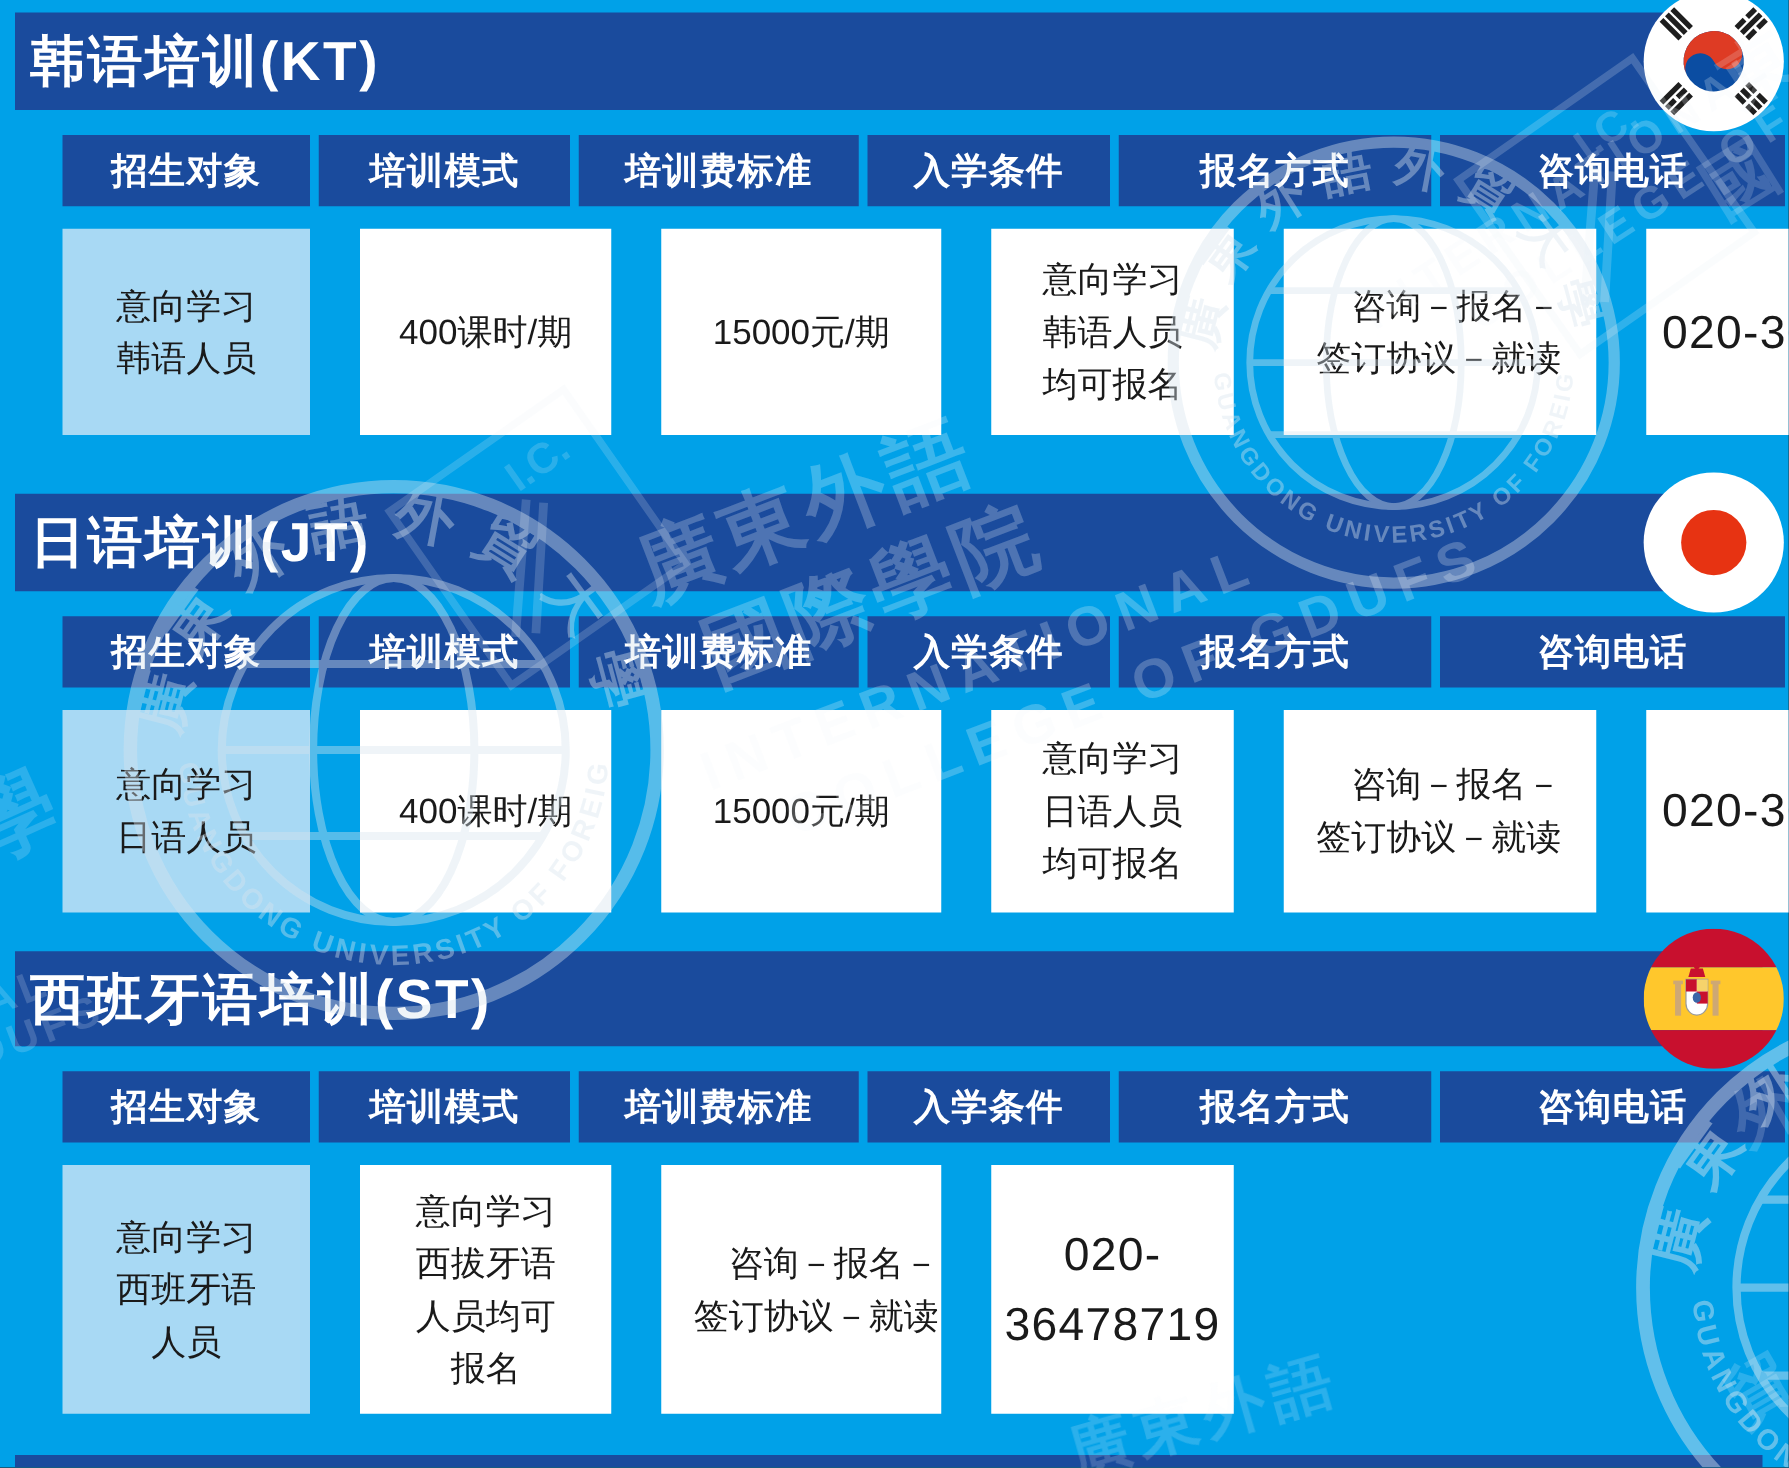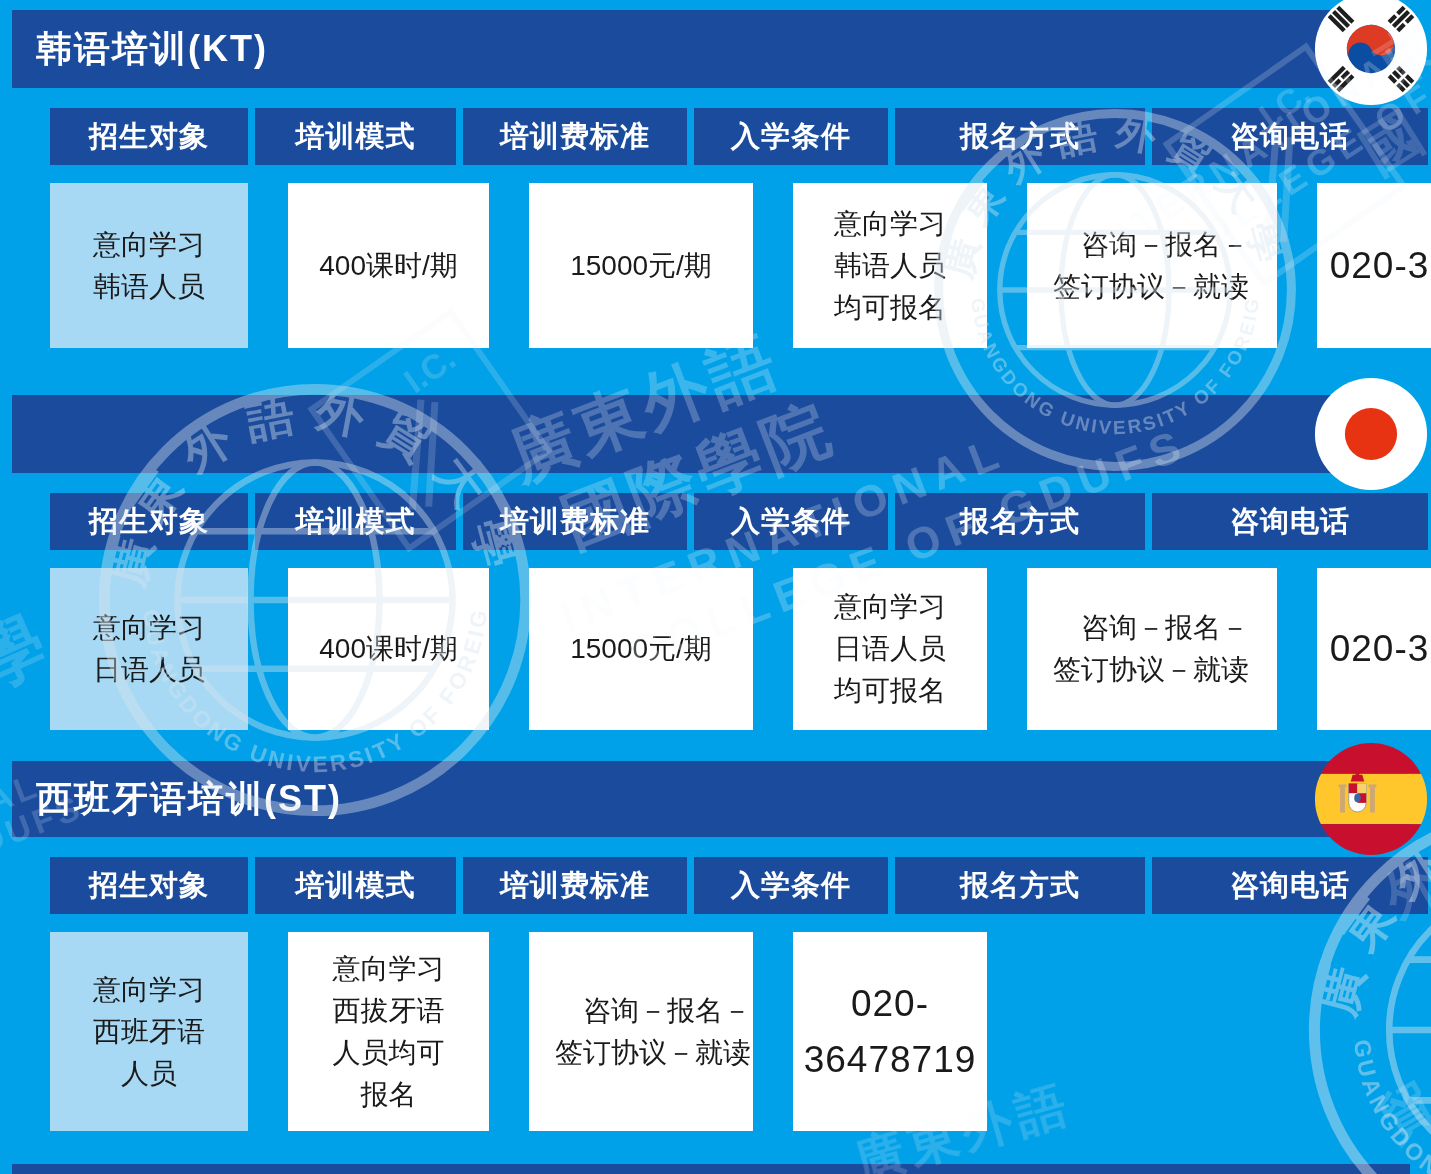--- a/index.html
+++ b/index.html
@@ -12,21 +12,21 @@
   }
   html,body{margin:0;padding:0;background:#2b2b2b;}
   .canvas{
     position:relative;width:1431px;height:1174px;background:var(--background);
     overflow:hidden;font-family:"Liberation Sans","DejaVu Sans",sans-serif;
   }
   .sec{position:absolute;left:0;width:100%;}
   .sec-kt{top:10px}.sec-jt{top:395px}.sec-st{top:761px}
   .banner{position:relative;margin-left:12px;width:1398px;height:78px;background:var(--banner);display:flex;align-items:center;}
   .sec-st .banner{height:76px}
-  .banner-title{color:var(--text-light);font-size:36px;font-weight:bold;letter-spacing:2px;padding-left:24px;white-space:nowrap;}
+  .banner-title{color:var(--text-light);font-size:44px;font-weight:bold;letter-spacing:2px;padding-left:12px;white-space:nowrap;}
   .flag{position:absolute;right:-19px;top:50%;transform:translateY(-50%);width:116px;height:116px;z-index:5;}
   .flag svg{display:block;width:100%;height:100%;}
   .hrow,.drow{margin-left:30px;width:1132px;display:grid;grid-template-columns:198px 201px 224px 194px 250px 276px;column-gap:7px;padding-left:20px;}
   .hrow{margin-top:20px;}
   .hcell{height:57px;background:var(--banner);color:var(--text-light);font-size:29px;font-weight:bold;display:flex;align-items:center;justify-content:center;letter-spacing:1px;}
   .drow{margin-top:18px;gap:40px;}
   .dcell{background:var(--cell-bg);min-height:165px;display:flex;align-items:center;justify-content:center;font-size:28px;color:var(--text-dark);text-align:center;line-height:1.5;}
   .sec-jt .dcell{min-height:162px}
   .sec-st .dcell{min-height:199px}
   .dcell.highlight{background:var(--cell-highlight);}
@@ -111,20 +111,21 @@
 签订协议－就读</span>
         </div>
       <div class="dcell phone">
           <span>020-36478719</span>
         </div>
     </div>
   </section>
 
   <section class="sec sec-jt">
     <div class="banner">
+      <span class="banner-title">日语培训(JT)</span>
       <span class="flag">
         <svg viewBox="-60 -60 120 120">
           <circle r="58" fill="#ffffff"></circle>
           <circle r="27" fill="#E73312"></circle>
         </svg>
       </span>
     </div>
     <div class="hrow">
       <div class="hcell">招生对象</div>
       <div class="hcell">培训模式</div>

